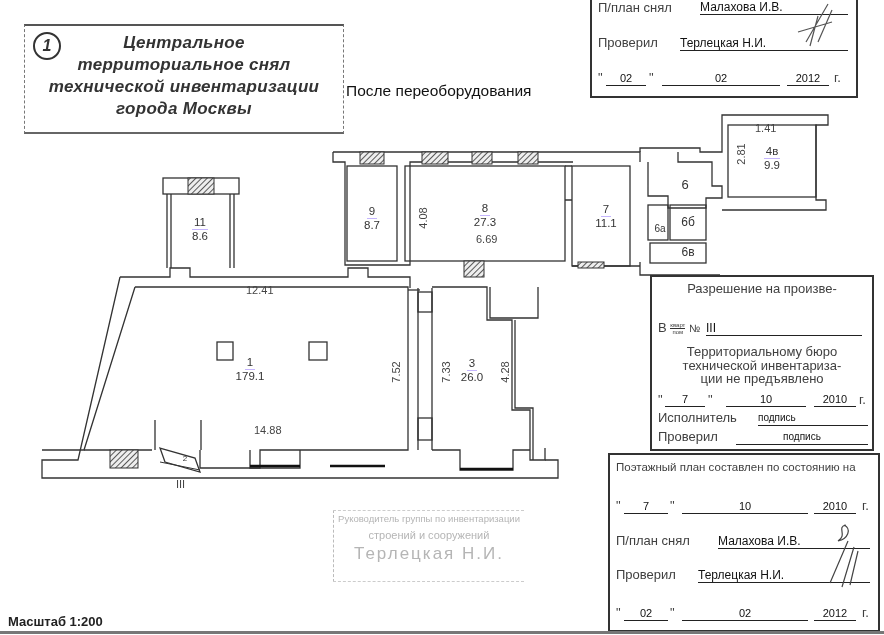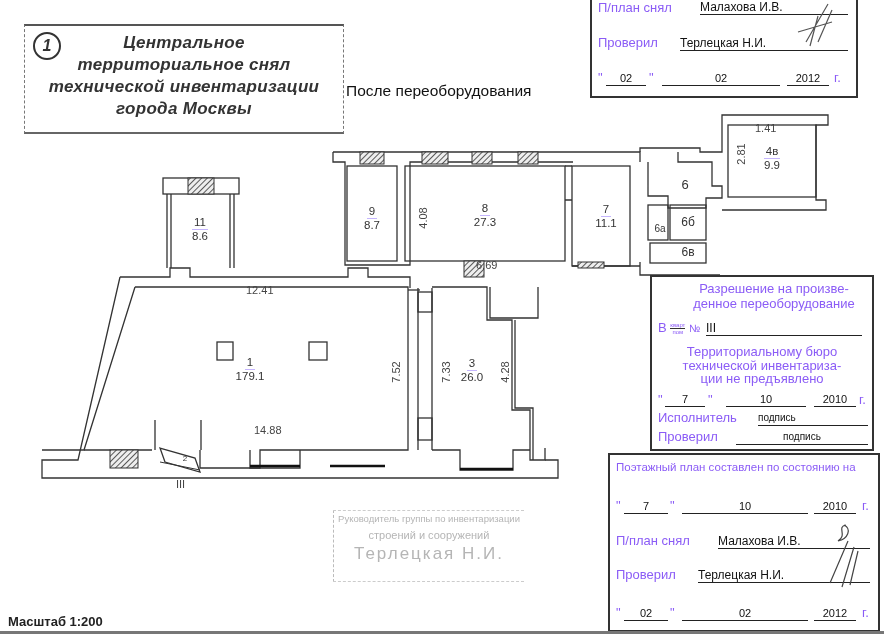--- a/index.html
+++ b/index.html
@@ -3,21 +3,21 @@
 <meta charset="utf-8">
 <style>
   html, body { margin:0; padding:0; background:#ffffff; }
   body { width:884px; height:635px; position:relative; overflow:hidden; font-family:"Liberation Sans", sans-serif; color:#222; }
   .plan { position:absolute; left:0; top:0; }
   .stamp-bti { position:absolute; left:24px; top:24px; width:318px; height:106px; border-top:2px solid #555; border-bottom:2px solid #666; border-left:1px dashed #777; border-right:1px dashed #777; font-style:italic; font-weight:bold; text-align:center; font-size:17px; line-height:22px; color:#333; letter-spacing:0.3px; }
   .stamp-bti .num { position:absolute; left:8px; top:6px; width:24px; height:24px; border:2px solid #333; border-radius:50%; font-size:16px; line-height:24px; text-align:center; }
   .stamp-bti .lines { padding-top:6px; }
   .title { position:absolute; left:346px; top:82px; font-size:15.5px; color:#111; }
   .box { position:absolute; border:2px solid #333; background:#fff; }
-  .row { position:absolute; font-size:13px; color:#8b5cf6; white-space:nowrap; }
+  .row { position:absolute; font-size:13px; color:#404040; white-space:nowrap; }
   .small { font-size:10.5px; }
   .uline { position:absolute; border-bottom:1.3px solid #222; text-align:center; font-size:11px; color:#111; line-height:14px; }
   .fn { font-size:12px; }
   .scale { position:absolute; left:8px; top:614px; font-size:13px; font-weight:bold; color:#222; }
   .bottom-rule { position:absolute; left:0; top:631px; width:884px; height:3px; background:#777; }
   .faded-stamp { position:absolute; left:333px; top:510px; width:190px; height:70px; border-left:1px dashed #bbb; border-top:1px dashed #ccc; border-bottom:1px dashed #ccc; color:#b5b5b5; text-align:center; font-size:11px; line-height:16px; }
   .faded-stamp .big { font-size:17px; letter-spacing:2px; line-height:22px; }
   .room-label { position:absolute; text-align:center; font-size:11.5px; color:#333; line-height:13px; }
   .room-label .n { border-bottom:1px solid #c4b5fd; display:inline-block; padding:0 2px; }
   .dim { position:absolute; font-size:11px; color:#444; }
@@ -154,29 +154,28 @@
 <div class="room-label" style="left:180px; top:216px; width:40px;">
   <div class="n">11</div><div>8.6</div>
 </div>
 
 <div class="dim" style="left:246px; top:284px;">12.41</div>
 <div class="dim" style="left:254px; top:424px;">14.88</div>
 <div class="dim vert" style="left:385px; top:366px;">7.52</div>
 <div class="dim vert" style="left:435px; top:366px;">7.33</div>
 <div class="dim vert" style="left:494px; top:366px;">4.28</div>
 <div class="dim vert" style="left:412px; top:212px;">4.08</div>
-<div class="dim" style="left:476px; top:259px;text-align:right;">6.69</div>
+<div class="dim" style="left:476px; top:233px;text-align:right;">6.69</div>
 <div class="dim" style="left:755px; top:122px;">1.41</div>
 <div class="dim vert" style="left:730px; top:148px;">2.81</div>
 <div class="dim" style="left:176px; top:478px;">III</div>
 
 <div class="box" style="left:650px; top:275px; width:220px; height:172px;">
-  <div class="row" style="left:12px; top:4px; width:220px; text-align:center; line-height:15px;">
+  <div class="row" style="left:0; top:4px; width:220px; text-align:center; line-height:15px;">
     <div>Разрешение на произве-</div>
-    <div>денное переоборудование</div>
   </div>
   <div class="row" style="left:6px; top:43px;">
     <span>В</span>
     <span style="display:inline-block; vertical-align:middle; font-size:6px; line-height:6px; text-align:center;">
       <span style="display:block; border-bottom:1px solid #333;">кварт</span>
       <span style="display:block;">пом</span>
     </span>
     <span class="small">№</span>
   </div>
   <div class="uline fn" style="left:54px; top:44px; width:156px; text-align:left;">III</div>

